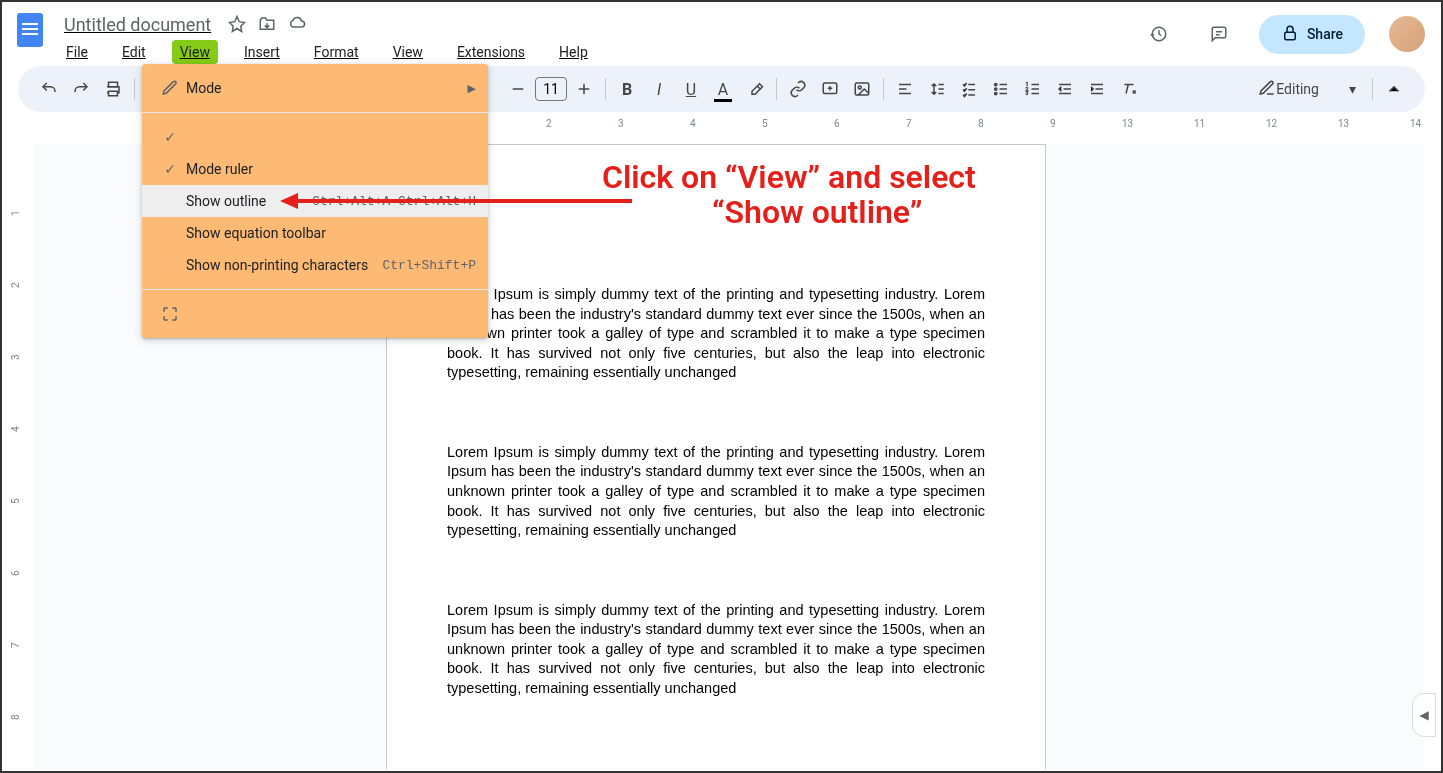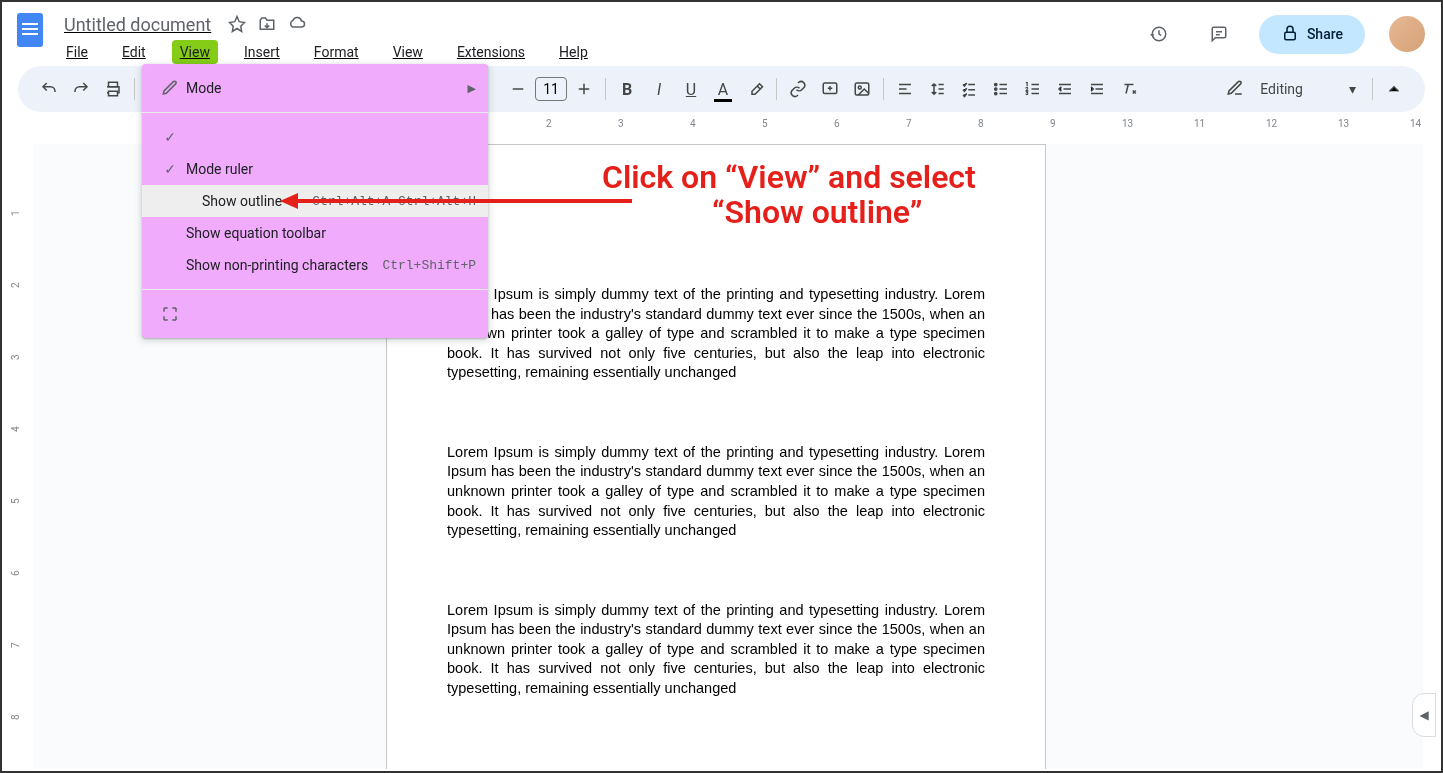--- a/index.html
+++ b/index.html
@@ -26,26 +26,26 @@
 .share-btn { display:flex; align-items:center; gap:8px; background:#c2e7ff; color:#001d35; padding:9px 22px; border-radius:40px; font-size:14px; font-weight:500; }
 .avatar { width:36px; height:36px; border-radius:50%; background:linear-gradient(135deg,#e8b896,#d4a276); margin-left:4px; }
 
 .toolbar { display:flex; align-items:center; padding:4px 16px; height:46px; background:#edf2fa; border-radius:24px; margin:0 16px; gap:2px; }
 .tb-btn { width:30px; height:30px; display:flex; align-items:center; justify-content:center; color:#444746; border-radius:4px; }
 .tb-sep { width:1px; height:22px; background:#c7c7c7; margin:0 4px; }
 .font-size { display:flex; align-items:center; gap:2px; }
 .fs-box { width:32px; height:24px; border:1px solid #747775; border-radius:4px; display:flex; align-items:center; justify-content:center; font-size:14px; }
 .tb-text-color { position:relative; }
 .tb-text-color::after { content:""; position:absolute; bottom:2px; left:6px; right:6px; height:3px; background:#000; }
-.editing-btn { display:flex; align-items:center; gap:16px; padding:4px 10px; color:#444746; font-size:14px; margin-left:auto; }
+.editing-btn { display:flex; align-items:center; gap:0; padding:4px 10px; color:#444746; font-size:14px; margin-left:auto; }
 .editing-btn .caret { margin-left:30px; }
 
-.dropdown { position:absolute; top:62px; left:140px; width:346px; background:#f0abfc; border-radius:4px; box-shadow:0 2px 6px 2px rgba(60,64,67,.15),0 1px 2px rgba(60,64,67,.3); padding:8px 0; z-index:100; }
+.dropdown { position:absolute; top:62px; left:140px; width:346px; background:#fdba74; border-radius:4px; box-shadow:0 2px 6px 2px rgba(60,64,67,.15),0 1px 2px rgba(60,64,67,.3); padding:8px 0; z-index:100; }
 .dd-item { display:flex; align-items:center; height:32px; padding:0 12px; font-size:14px; color:#202124; cursor:pointer; }
-.dd-item.hover { background:#eeeeee;gap:16px; }
+.dd-item.hover { background:#eeeeee; }
 .dd-icon { width:32px; display:flex; align-items:center; justify-content:center; color:#5f6368; }
 .dd-label { flex:1; }
 .dd-shortcut { color:#5f6368; font-size:13px;font-family:Liberation Mono, monospace; }
 .dd-arrow { color:#5f6368; font-size:11px; }
 .dd-sep { height:1px; background:#e8eaed; margin:8px 0; }
 
 .ruler-h { position:absolute; top:116px; left:32px; right:18px; height:16px; background:#fff; font-size:10px; color:#80868b; overflow:hidden; display:flex; }
 .ruler-h-inner { margin-left:440px; display:flex; }
 .ruler-h-inner span { display:inline-block; width:72px; text-align:left; position:relative; }
 .ruler-v { position:absolute; top:142px; left:8px; width:22px; bottom:2px; background:#fff; font-size:10px; color:#80868b; }

